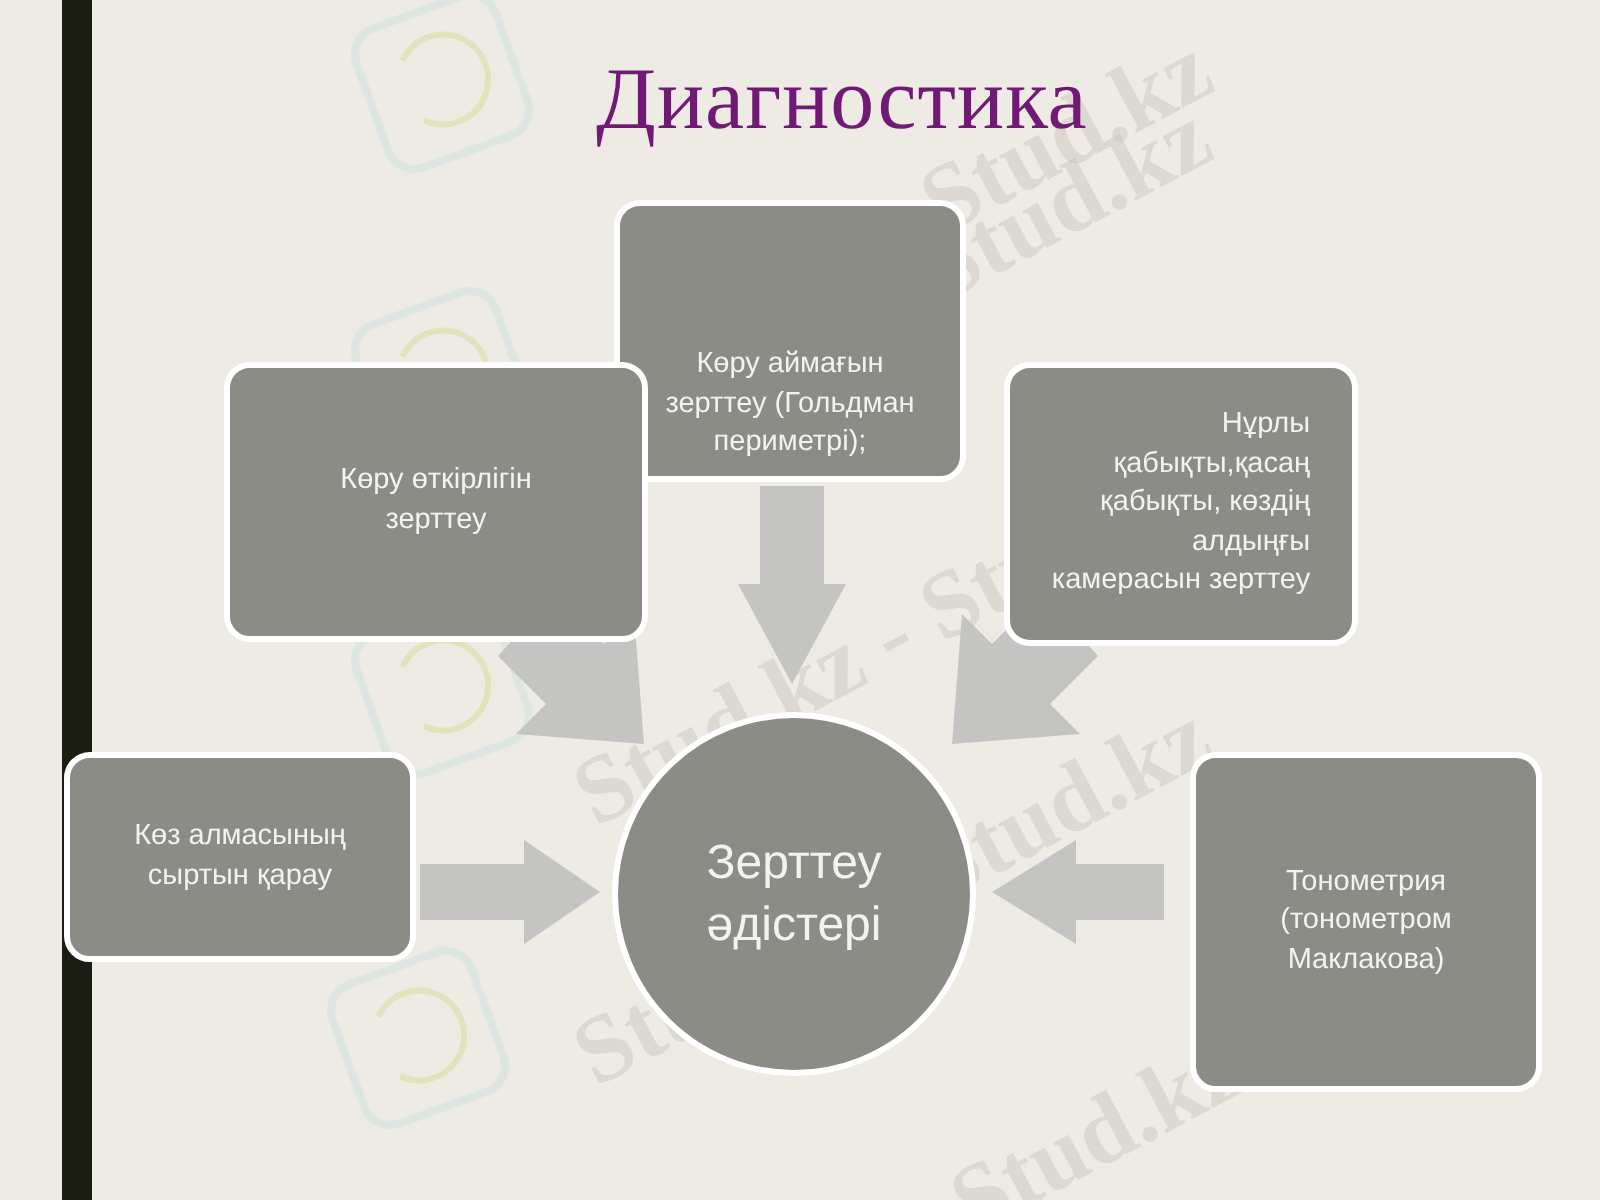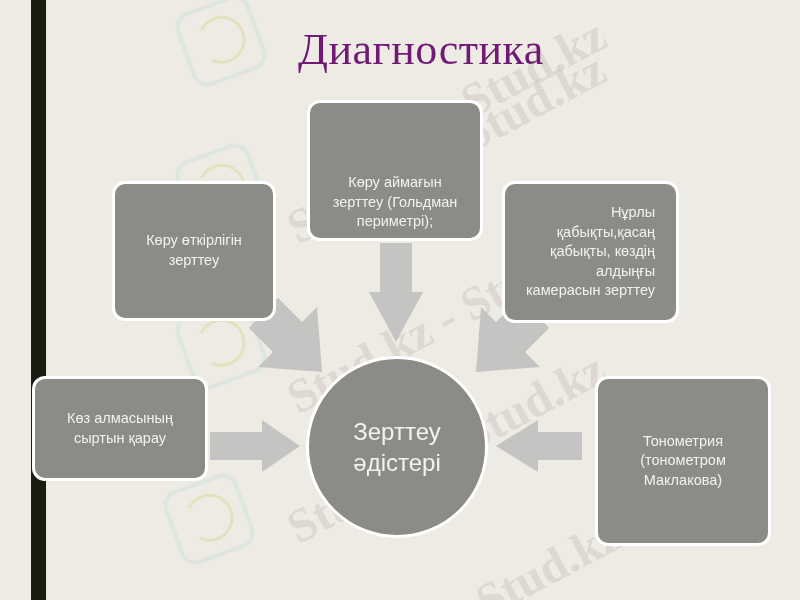--- a/index.html
+++ b/index.html
@@ -41,21 +41,21 @@
   <polygon points="210,432 262,432 262,420 300,446 262,472 262,460 210,460" fill="#c4c4c2"></polygon>
 
   <polygon points="582,432 538,432 538,420 496,446 538,472 538,460 582,460" fill="#c4c4c2"></polygon>
 </svg>
 
 <div class="box" style="left:307px;top:100px;width:176px;height:141px;align-items:flex-end;padding-top:24px;">
   <span>Көру аймағын
 зерттеу (Гольдман
 периметрі);</span>
 </div>
-<div class="box" style="left:112px;top:181px;width:164px;height:140px;">
+<div class="box" style="left:112px;top:181px;width:212px;height:140px;">
   <span>Көру өткірлігін
 зерттеу</span>
 </div>
 <div class="box" style="left:502px;top:181px;width:177px;height:142px;text-align:right;">
   <span>Нұрлы
 қабықты,қасаң
 қабықты, көздің
 алдыңғы
 камерасын зерттеу</span>
 </div>

